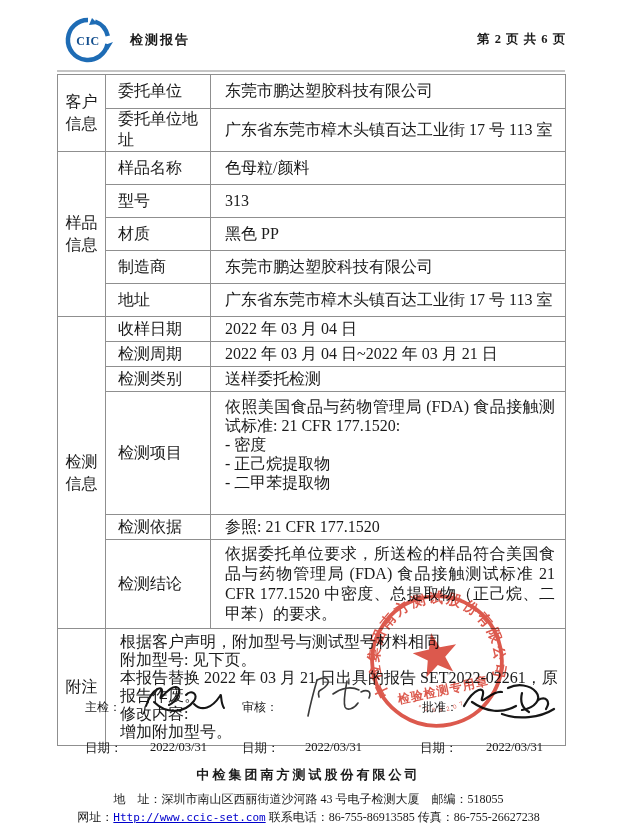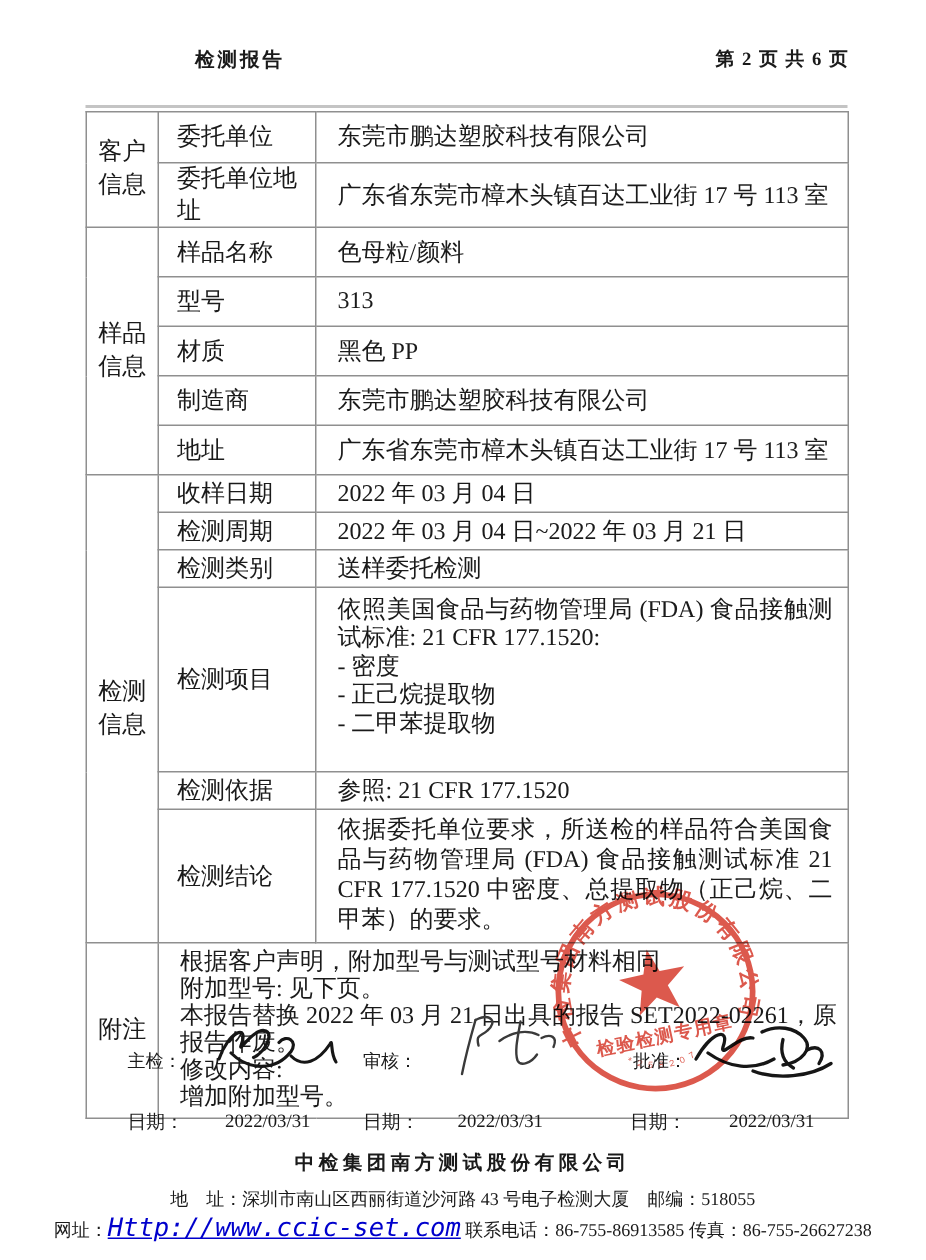--- a/index.html
+++ b/index.html
@@ -32,27 +32,36 @@
 
   
   .stamp { position:absolute; left:368px; top:592px; width:138px; height:138px;
            transform:rotate(-12deg); opacity:0.85; mix-blend-mode:multiply; z-index:5; }
 
   
   .ftr { position:absolute; left:0; width:617px; text-align:center; }
   .ftr-company { top:766px; font-size:13px; font-weight:bold; letter-spacing:3px; }
   .ftr-addr { top:791px; font-size:12px; }
   .ftr-web { top:809px; font-size:12px; }
-  .ftr-link { color:#0000cc; text-decoration:underline; font-family:"DejaVu Sans Mono","Liberation Mono",monospace; font-size:17px; cursor:pointer;font-style:italic; }
+  .ftr-link { color:#0000cc; text-decoration:underline; font-family:"DejaVu Sans Mono","Liberation Mono",monospace; font-size:11px; cursor:pointer; }
 </style>
 </head>
 <body>
 
 <div class="page">
 
+  <div class="hdr-logo">
+    <svg width="52" height="50" viewBox="0 0 52 50">
+      <path d="M 26,4 A 20,20 0 1 0 45.5,28" fill="none" stroke="#1e6cb5" stroke-width="4.5"></path>
+      <path d="M 33,5.5 A 20,20 0 0 1 45.8,20" fill="none" stroke="#1e6cb5" stroke-width="4.5"></path>
+      <polygon points="43,29 51,26 46,34" fill="#1e6cb5"></polygon>
+      <polygon points="30,2 36,8 27,9" fill="#1e6cb5"></polygon>
+      <text x="26" y="29" text-anchor="middle" font-family="Liberation Serif, DejaVu Serif, serif" font-size="12" font-weight="bold" fill="#15508f" letter-spacing="0.5">CIC</text>
+    </svg>
+  </div>
   <div class="hdr-title">检测报告</div>
   <div class="hdr-page">第 2 页 共 6 页</div>
   <div class="hdr-rule"></div>
 
   <table class="report">
 
     <tbody>
         <tr class="h34">
       <td class="group" rowspan="2">客户
 信息</td>

